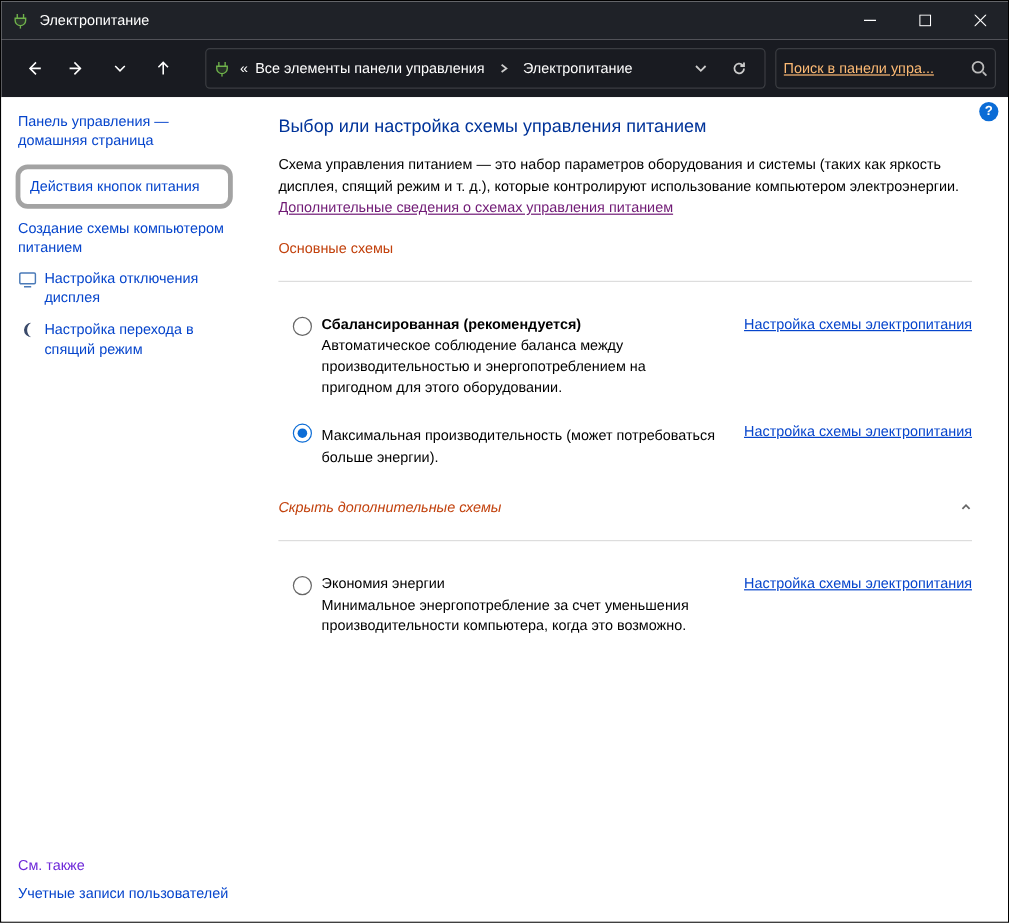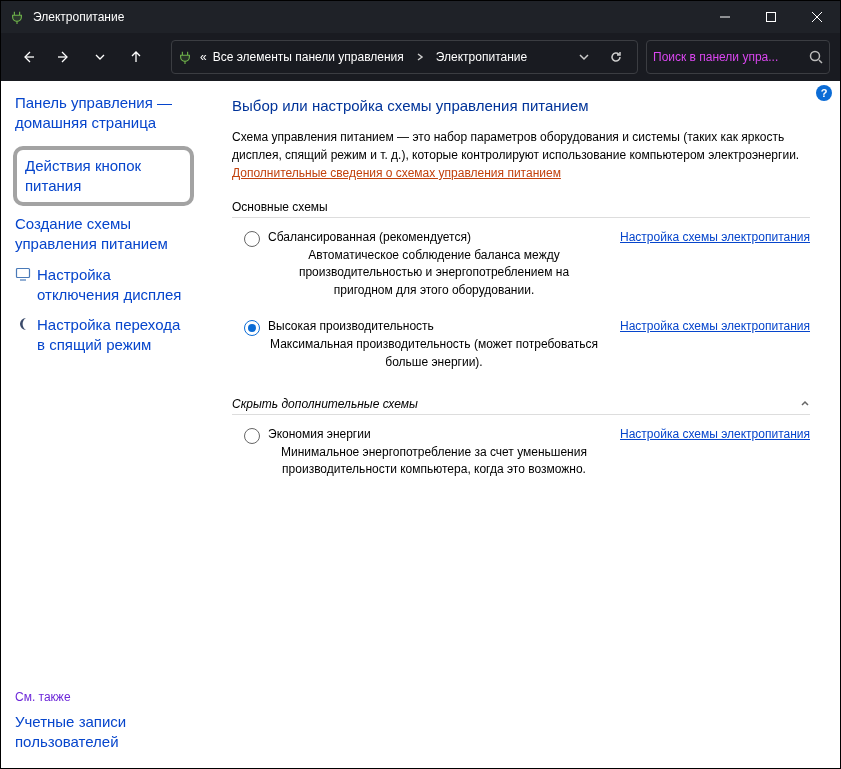--- a/index.html
+++ b/index.html
@@ -18,49 +18,49 @@
   .nav-btn svg{width:14px;height:14px;stroke:#fff;stroke-width:1.3;fill:none;}
   .nav-sep{width:4px;}
   .address-bar{flex:1;height:32px;background:transparent;border:1px solid #3b3d42;border-radius:4px;margin:0 6px 0 10px;display:flex;align-items:center;color:#fff;padding:0 6px;gap:6px;overflow:hidden;}
   .address-icon{width:16px;display:flex;align-items:center;}
   .addr-seg{display:flex;align-items:center;gap:4px;white-space:nowrap;}
   .addr-sep{margin:0 6px;display:flex;align-items:center;}
   .addr-sep svg{width:8px;height:8px;stroke:#ccc;fill:none;stroke-width:1.5;}
   .address-tail{margin-left:auto;display:flex;align-items:center;gap:2px;}
   .addr-btn{width:30px;height:30px;display:flex;align-items:center;justify-content:center;}
   .addr-btn svg{width:12px;height:12px;stroke:#ccc;fill:none;stroke-width:1.5;}
-  .search-bar{width:170px;height:32px;border:1px solid #3b3d42;border-radius:4px;display:flex;align-items:center;color:#d946ef;padding:0 6px;gap:6px;}
+  .search-bar{width:170px;height:32px;border:1px solid #3b3d42;border-radius:4px;display:flex;align-items:center;color:#fdba74;padding:0 6px;gap:6px;text-decoration:underline;}
   .search-bar svg{width:14px;height:14px;stroke:#bbb;fill:none;stroke-width:1.5;margin-left:auto;}
   .search-text{overflow:hidden;text-overflow:ellipsis;white-space:nowrap;flex:1;}
   
   .body{flex:1;display:flex;background:#fff;position:relative;}
   .sidebar{width:205px;padding:12px 14px 12px 14px;box-sizing:border-box;display:flex;flex-direction:column;}
-  .side-link{color:#0645cc;font-size:15px;line-height:1.35;margin-bottom:10px;display:flex;align-items:flex-start;gap:6px;}
+  .side-link{color:#0645cc;font-size:12px;line-height:1.35;margin-bottom:10px;display:flex;align-items:flex-start;gap:6px;}
   .side-link.highlighted{border:4px solid #a3a3a3;border-radius:10px;padding:6px 8px;margin:2px -2px 8px -2px;}
   .side-link .label{flex:1;}
   .bullet-icon{width:16px;height:16px;flex-shrink:0;display:flex;align-items:center;justify-content:center;margin-top:1px;}
   .side-bottom{margin-top:auto;}
   .see-also{color:#6d28d9;font-size:12px;margin-bottom:8px;}
   .main{flex:1;padding:14px 30px 16px 26px;box-sizing:border-box;color:#000;position:relative;}
   .help-icon{position:absolute;top:4px;right:8px;width:16px;height:16px;border-radius:50%;background:#0b6cd6;color:#fff;font-size:11px;font-weight:bold;display:flex;align-items:center;justify-content:center;}
   h1{color:#003399;font-size:15px;font-weight:400;margin:2px 0 14px 0;}
   .desc{font-size:12px;line-height:1.5;margin:0 0 18px 0;}
-  .desc a{color:#c2410c;text-decoration:underline;}
-  .group-title{font-size:12px;color:#000000;padding-bottom:3px;border-bottom:1px solid #ddd;margin-bottom:10px;}
+  .desc a{color:#701a75;text-decoration:underline;}
+  .group-title{font-size:12px;color:#c2410c;padding-bottom:20px;border-bottom:1px solid #ddd;margin-bottom:26px;}
   .group-title.with-chevron{display:flex;align-items:center;font-style:italic;}
   .group-title .chev{margin-left:auto;}
   .plan-block{display:flex;align-items:flex-start;padding:2px 0 2px 12px;}
   .plan-left{display:flex;align-items:flex-start;gap:8px;flex:1;}
   .radio{width:14px;height:14px;border:1px solid #666;border-radius:50%;margin-top:1px;flex-shrink:0;position:relative;background:#fff;}
   .radio.selected{border-color:#0b6cd6;}
   .radio.selected::after{content:"";position:absolute;inset:3px;border-radius:50%;background:#0b6cd6;}
   .plan-text{flex:1;}
   .plan-name{font-size:12px;}
-  .plan-name.bold{font-weight:400;}
-  .plan-desc{font-size:12px;color:#000;margin-top:3px;line-height:1.45;text-align:center;}
+  .plan-name.bold{font-weight:700;}
+  .plan-desc{font-size:12px;color:#000;margin-top:3px;line-height:1.45;}
   .plan-link{color:#0645cc;font-size:12px;white-space:nowrap;margin-left:20px;}
   .plan-gap{height:16px;}
   .expander-box{margin-bottom:10px;margin-top:24px;}
   .chev svg{width:10px;height:10px;stroke:#666;fill:none;stroke-width:1.5;}
   .plug-icon svg{width:14px;height:14px;}
 </style>
 </head>
 <body>
 
 <div class="window">
@@ -159,21 +159,21 @@
   <div class="body">
 
     <div class="sidebar">
       <div class="side-link">
         <span class="label">Панель управления — домашняя страница</span>
       </div>
       <div class="side-link highlighted">
         <span class="label">Действия кнопок питания</span>
       </div>
       <div class="side-link">
-        <span class="label">Создание схемы управления питанием</span>
+        <span class="label">Создание схемы компьютером питанием</span>
       </div>
       <div class="side-link">
         <span class="bullet-icon">
             <svg viewBox="0 0 16 16">
               <rect x="1.5" y="2.5" width="13" height="9" rx="1" fill="none" stroke="#4a7ab8" stroke-width="1.2"></rect>
               <line x1="5" y1="14" x2="11" y2="14" stroke="#4a7ab8" stroke-width="1.2"></line>
             </svg>
           </span>
         <span class="label">Настройка отключения дисплея</span>
       </div>
@@ -214,21 +214,20 @@
         </div>
         <a class="plan-link" href="#">Настройка схемы электропитания</a>
       </div>
 
       <div class="plan-gap"></div>
 
       <div class="plan-block">
         <div class="plan-left">
           <div class="radio selected"></div>
           <div class="plan-text">
-            <div class="plan-name">Высокая производительность</div>
             <div class="plan-desc">Максимальная производительность (может потребоваться больше энергии).</div>
           </div>
         </div>
         <a class="plan-link" href="#">Настройка схемы электропитания</a>
       </div>
 
       <div class="expander-box">
         <div class="group-title with-chevron">
           <span>Скрыть дополнительные схемы</span>
           <span class="chev"><svg viewBox="0 0 10 10">

